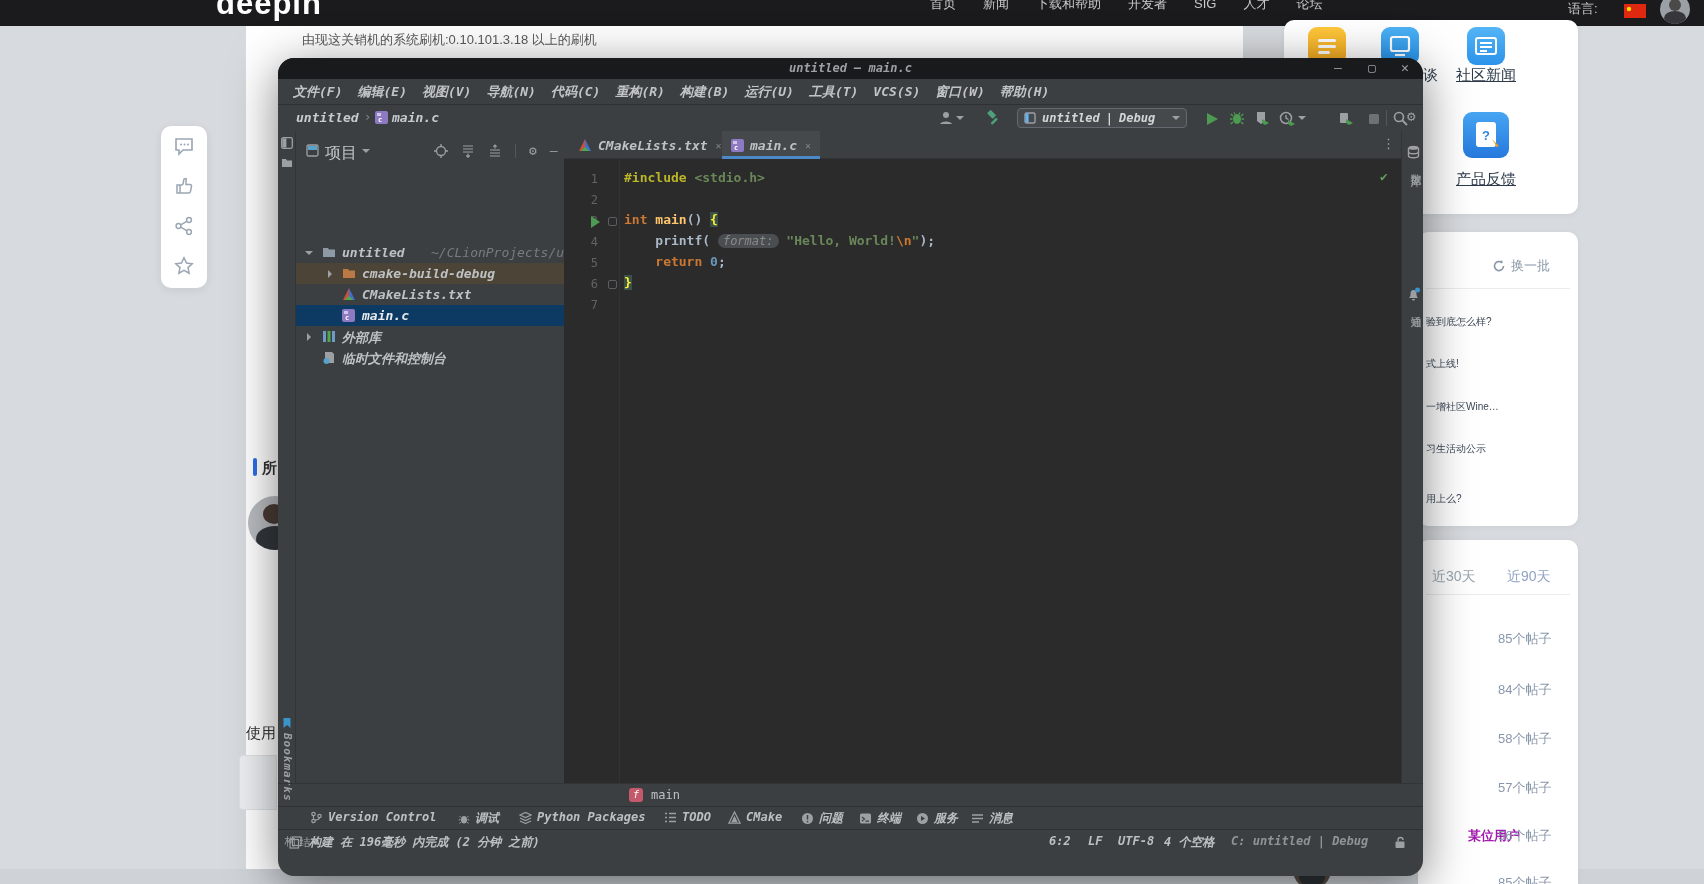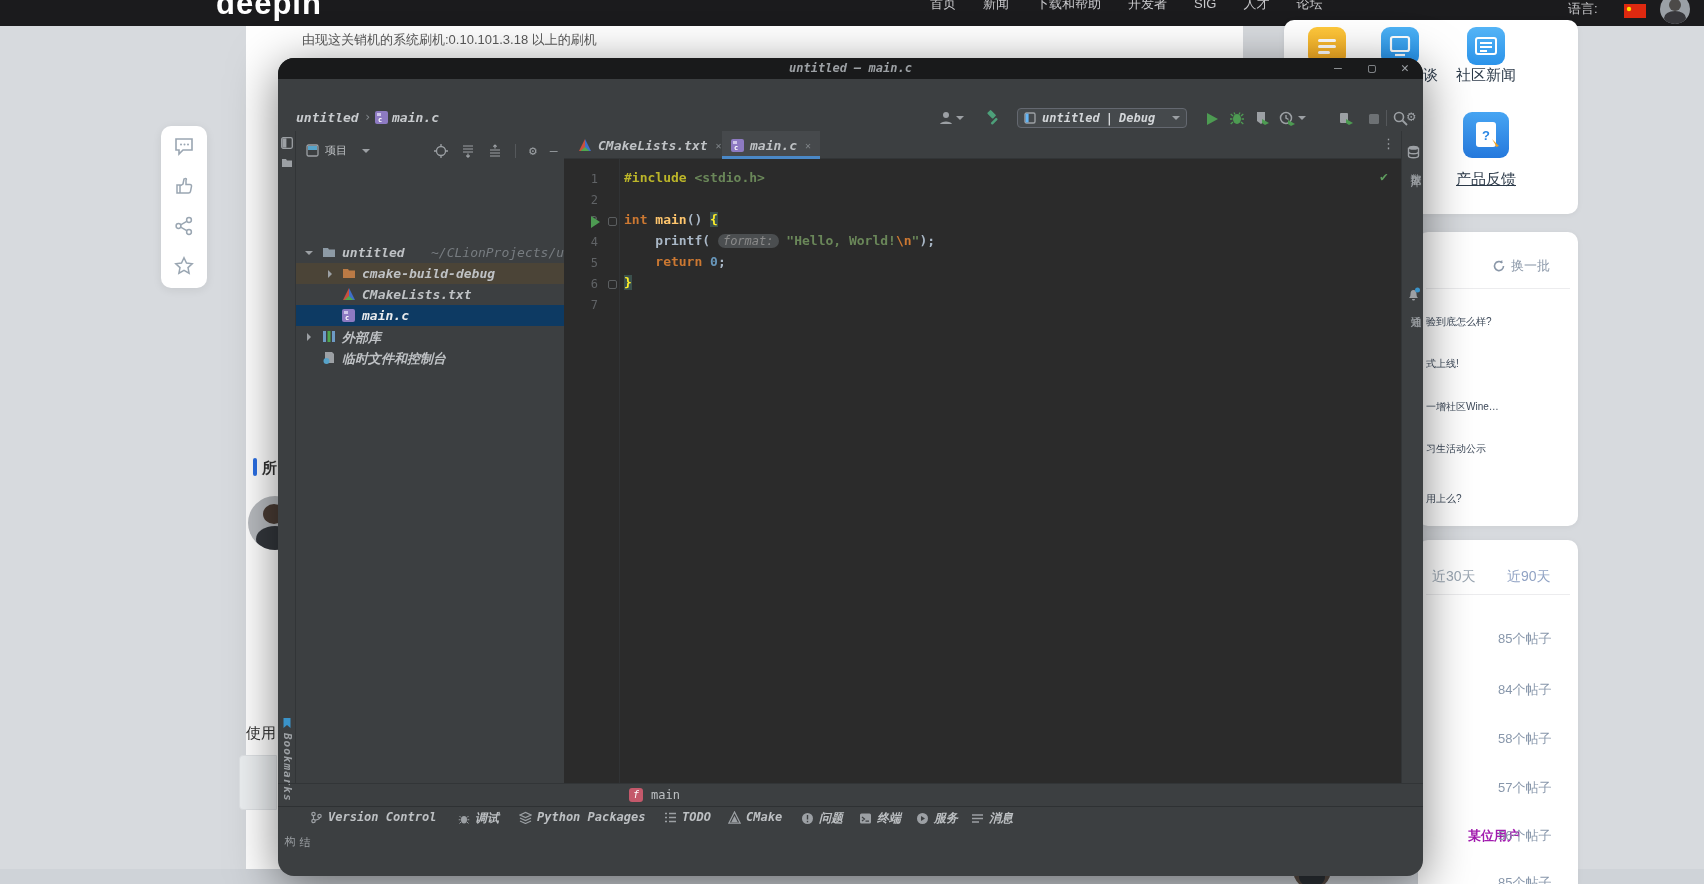--- a/index.html
+++ b/index.html
@@ -189,21 +189,21 @@
         <path d="M14 28h10" stroke="#fff" stroke-width="2.2"></path>
       </svg>
   </div>
   <div class="abs ql-icon" style="left:1467px;top:27px;width:38px;height:38px;background:linear-gradient(#54b4f6,#2b93ea);">
     <svg viewBox="0 0 38 38">
         <rect x="9" y="11" width="20" height="16" rx="2" fill="none" stroke="#fff" stroke-width="2"></rect>
         <path d="M13 16h12M13 20h12M13 24h7" stroke="#fff" stroke-width="1.8"></path>
       </svg>
   </div>
   <div class="abs ql-label" style="left:1423px;top:66px;">谈</div>
-  <div class="abs ql-label" style="left:1456px;top:66px;">社区新闻</div>
+  <div class="abs ql-label" style="left:1456px;top:66px;text-decoration:underline;">社区新闻</div>
   <div class="abs ql-icon" style="left:1463px;top:112px;width:46px;height:46px;background:linear-gradient(#47a5f3,#2579dd);">
     <svg viewBox="0 0 46 46">
         <rect x="13" y="10" width="20" height="25" rx="3" fill="#fff"></rect>
         <text x="19" y="28" font-size="13" fill="#2b87e4" font-weight="bold">?</text>
         <path d="M29 27l7 7-3 1-1-3z" fill="#f0a020"></path>
       </svg>
   </div>
   <div class="abs ql-label" style="left:1456px;top:170px;text-decoration:underline;">产品反馈</div>
 
   <div class="abs side-card" style="left:1418px;top:232px;width:160px;height:294px;"></div>
@@ -234,20 +234,34 @@
   <div class="cnt" style="left:1498px;top:874px">85个帖子</div>
 
   <div class="abs ide">
 
     <div class="abs titlebar"></div>
     <div class="abs title-text ui">untitled – main.c</div>
     <div class="abs winbtn" style="left:1050px">—</div>
     <div class="abs winbtn" style="left:1084px">▢</div>
     <div class="abs winbtn" style="left:1117px">✕</div>
 
+    <div class="abs menubar">
+      <span class="menu-item ui">文件(F)</span>
+      <span class="menu-item ui">编辑(E)</span>
+      <span class="menu-item ui">视图(V)</span>
+      <span class="menu-item ui">导航(N)</span>
+      <span class="menu-item ui">代码(C)</span>
+      <span class="menu-item ui">重构(R)</span>
+      <span class="menu-item ui">构建(B)</span>
+      <span class="menu-item ui">运行(U)</span>
+      <span class="menu-item ui">工具(T)</span>
+      <span class="menu-item ui">VCS(S)</span>
+      <span class="menu-item ui">窗口(W)</span>
+      <span class="menu-item ui">帮助(H)</span>
+    </div>
 
     <div class="abs idenav">
       <span class="abs crumb ui" style="left:18px;top:5px">untitled</span>
       <span class="abs chev" style="left:86px;top:5px">›</span>
       <svg class="abs" style="left:97px;top:6px" width="13" height="13" viewBox="0 0 13 13">
         <rect width="13" height="13" rx="2" fill="#8d7ac2"></rect>
           <rect x="2" y="2" width="4" height="3" fill="#cfc6ea"></rect>
           <text x="3" y="11" font-size="7" fill="#fff" font-weight="bold">c</text>
       </svg>
       <span class="abs crumb ui" style="left:114px;top:5px">main.c</span>
@@ -317,21 +331,21 @@
       <div class="abs vtext ui" style="left:3px;top:602px">Bookmarks</div>
       <div class="abs vtext" style="left:3px;top:696px">结构</div>
 
     </div>
 
     <div class="abs panel">
       <svg class="abs" style="left:10px;top:13px" width="13" height="13" viewBox="0 0 13 13">
         <rect x="1" y="1" width="11" height="11" rx="1.5" fill="none" stroke="#9ca0a4" stroke-width="1.3"></rect>
           <rect x="2" y="2" width="9" height="4" fill="#57a3c9"></rect>
       </svg>
-      <span class="abs" style="left:29px;top:12px;color:#c2c5c8;font-size:11px">项目</span>
+      <span class="abs" style="left:29px;top:12px;color:#c2c5c8;font-size:16px">项目</span>
       <span class="abs caret" style="left:66px;top:18px"></span>
       <div class="abs ph-icons" style="left:138px">
         <svg width="14" height="14" viewBox="0 0 14 14">
           <circle cx="7" cy="7" r="4.5" fill="none" stroke="#9ca0a4" stroke-width="1.3"></circle>
             <path d="M7 0v3M7 11v3M0 7h3M11 7h3" stroke="#9ca0a4" stroke-width="1.3"></path>
         </svg>
         <svg width="14" height="14" viewBox="0 0 14 14">
           <path d="M2 2h10M2 5h10M2 8h10" stroke="#9ca0a4" stroke-width="1.2"></path>
             <path d="M7 9.5v3.5M5.3 11.5L7 13.2l1.7-1.7" stroke="#9ca0a4" stroke-width="1.2" fill="none"></path>
         </svg>
@@ -518,15 +532,31 @@
           <span class="ui">服务</span>
       </div>
       <div class="tw-item" style="left:693px">
         <svg width="13" height="13" viewBox="0 0 13 13">
           <path d="M1 3h11M1 6.5h11M1 10h7" stroke="#9ca0a4" stroke-width="1.6"></path>
         </svg>
           <span class="ui">消息</span>
       </div>
     </div>
 
+    <div class="abs statusbar">
+      <svg class="abs" style="left:11px;top:6px" width="13" height="13" viewBox="0 0 13 13">
+        <rect x="1" y="3.5" width="8.5" height="8.5" fill="none" stroke="#9ca0a4" stroke-width="1.2"></rect>
+          <rect x="3.5" y="1" width="8.5" height="8.5" fill="none" stroke="#9ca0a4" stroke-width="1.2"></rect>
+      </svg>
+      <span class="st ui" style="left:31px">构建 在 196毫秒 内完成 (2 分钟 之前)</span>
+      <span class="st ui" style="left:771px">6:2</span>
+      <span class="st ui" style="left:810px">LF</span>
+      <span class="st ui" style="left:840px">UTF-8</span>
+      <span class="st ui" style="left:886px">4 个空格</span>
+      <span class="st ui st-dim" style="left:953px">C: untitled | Debug</span>
+      <svg class="abs" style="left:1116px;top:6px" width="12" height="13" viewBox="0 0 12 13">
+        <rect x="1.5" y="5.5" width="9" height="6.5" rx="1" fill="#9ca0a4"></rect>
+          <path d="M4 5.5V4a2.5 2.5 0 0 1 5 0" fill="none" stroke="#9ca0a4" stroke-width="1.4"></path>
+      </svg>
+    </div>
   </div>
 
 </div>
 
 </body></html>

